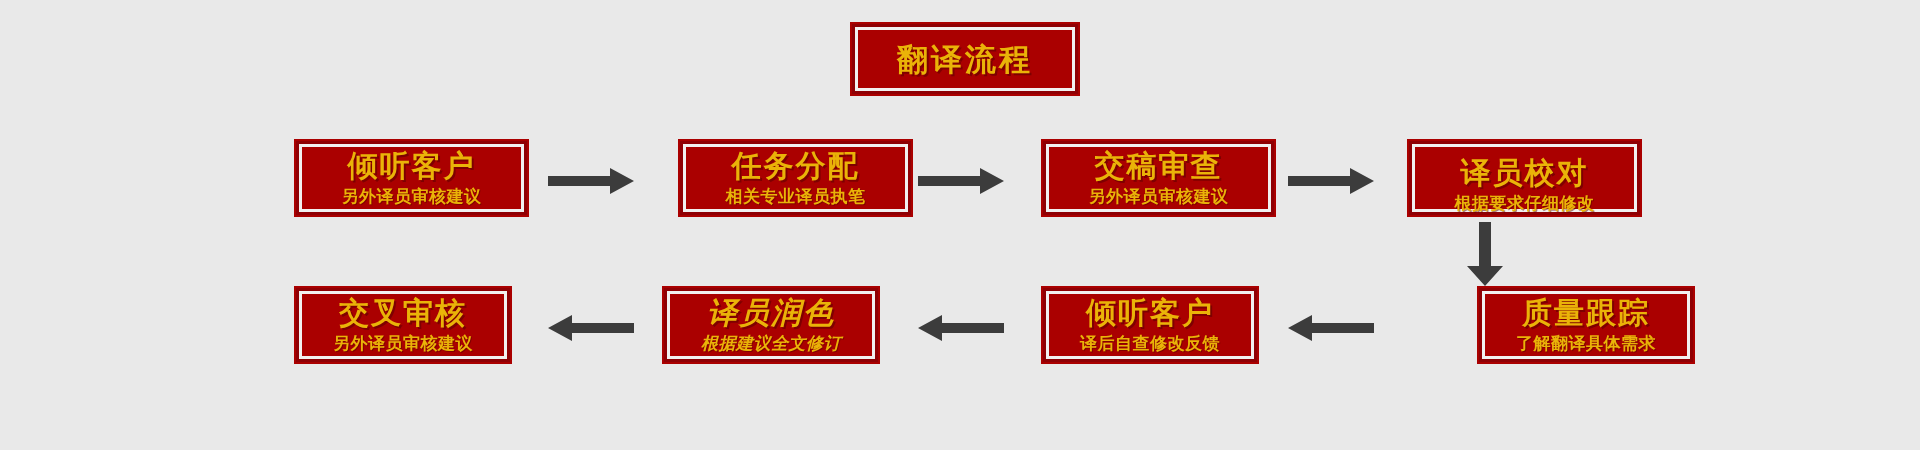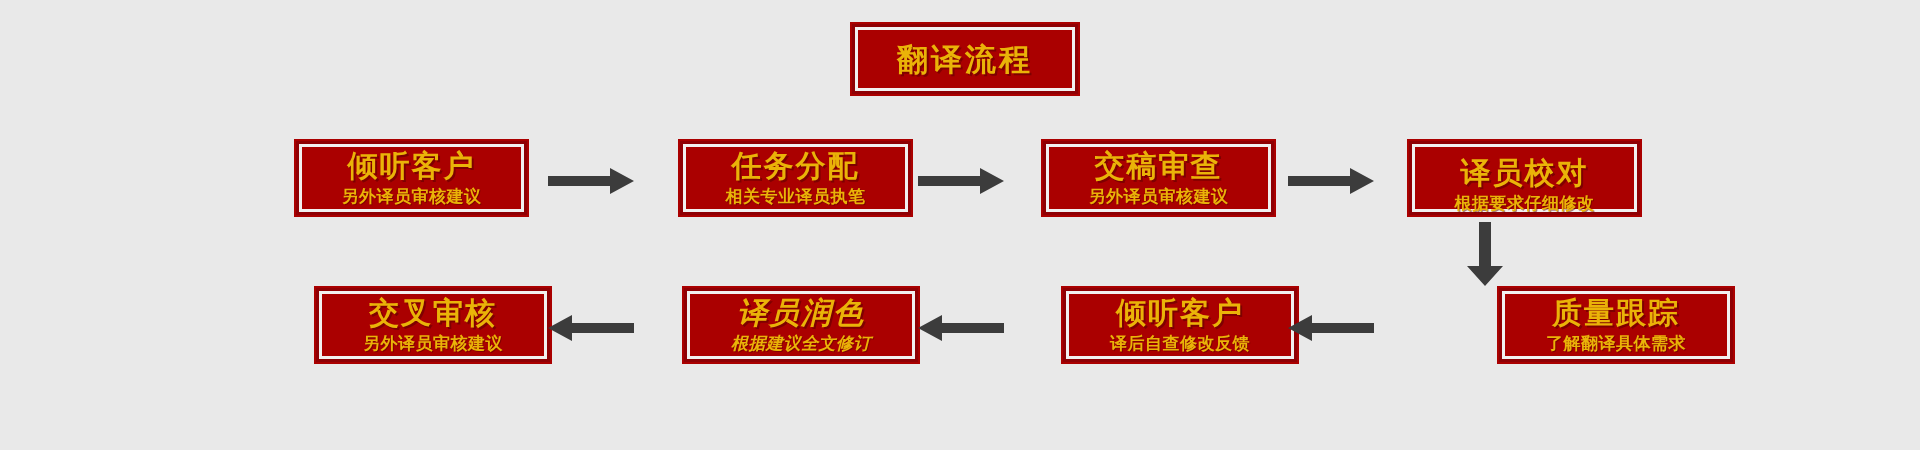--- a/index.html
+++ b/index.html
@@ -68,21 +68,21 @@
   }
 
   
   .node.r1 { top: 141px; width: 231px; height: 74px; }
   .node.n1 { left: 296px; }
   .node.n2 { left: 664px; margin-left: 16px; }
   .node.n3 { left: 1043px; }
   .node.n4 { left: 1409px; justify-content: flex-end; }
 
   
-  .node.r2 { top: 288px; width: 234px; height: 74px; margin-left: 20px; }
+  .node.r2 { top: 288px; width: 214px; height: 74px; }
   .node.n5 { left: 1479px; }
   .node.n6 { left: 1043px; }
   .node.n7 { left: 664px; font-style: italic; }
   .node.n8 { left: 296px; }
 
   
   .arrow {
     position: absolute;
   }
   .arrow svg { display: block; }

